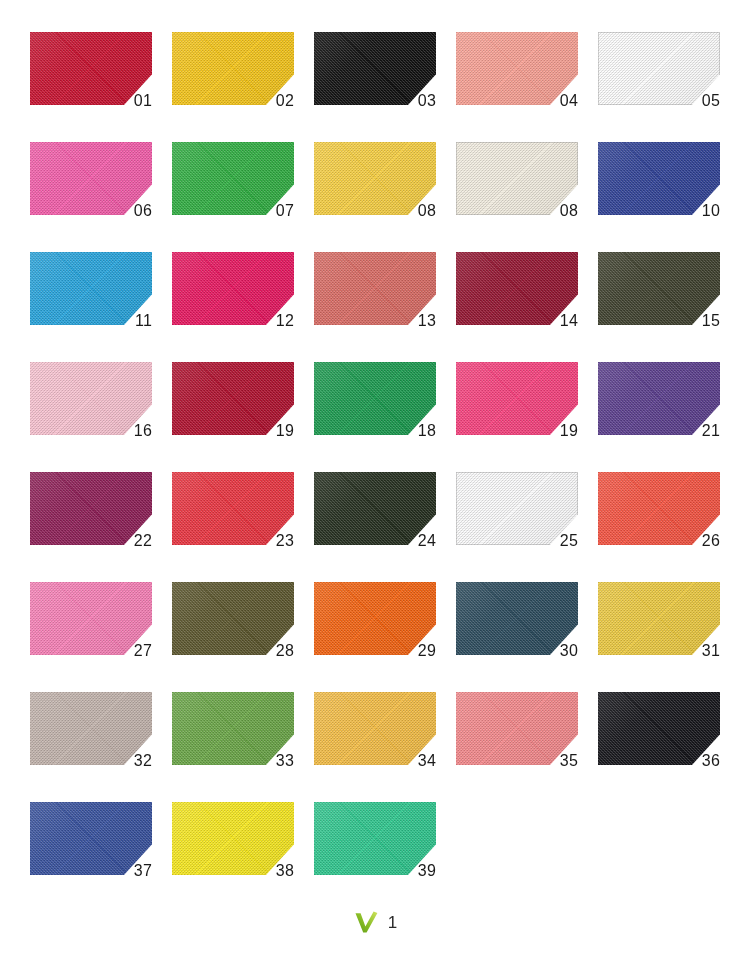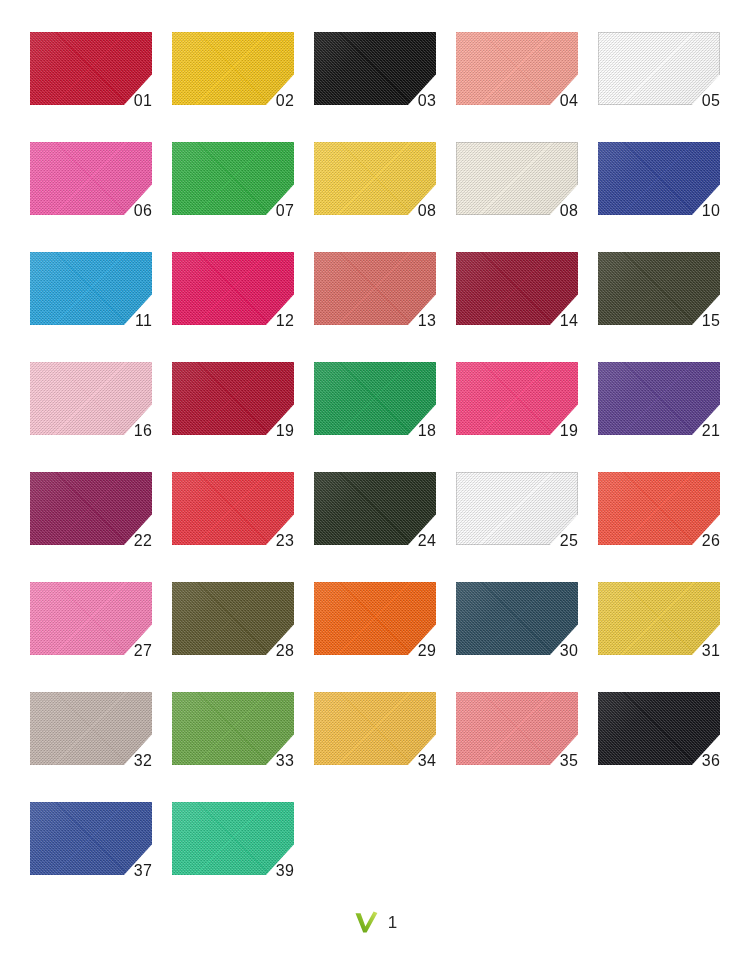--- a/index.html
+++ b/index.html
@@ -443,20 +443,28 @@
       <div class="swatch-cell">
         <div class="swatch-chip">
           <div class="swatch-fill" style="background-color: rgb(54, 80, 157);"></div>
           <div class="swatch-weave"></div>
           <div class="swatch-sheen"></div>
         </div>
         <span class="swatch-number">37</span>
       </div>
       <div class="swatch-cell">
         <div class="swatch-chip">
+          <div class="swatch-fill" style="background-color: rgb(247, 232, 30);"></div>
+          <div class="swatch-weave"></div>
+          <div class="swatch-sheen"></div>
+        </div>
+        <span class="swatch-number">38</span>
+      </div>
+      <div class="swatch-cell">
+        <div class="swatch-chip">
           <div class="swatch-fill" style="background-color: rgb(45, 198, 141);"></div>
           <div class="swatch-weave"></div>
           <div class="swatch-sheen"></div>
         </div>
         <span class="swatch-number">39</span>
       </div>
     </div>
 
   <div id="page-footer">
     <span>

